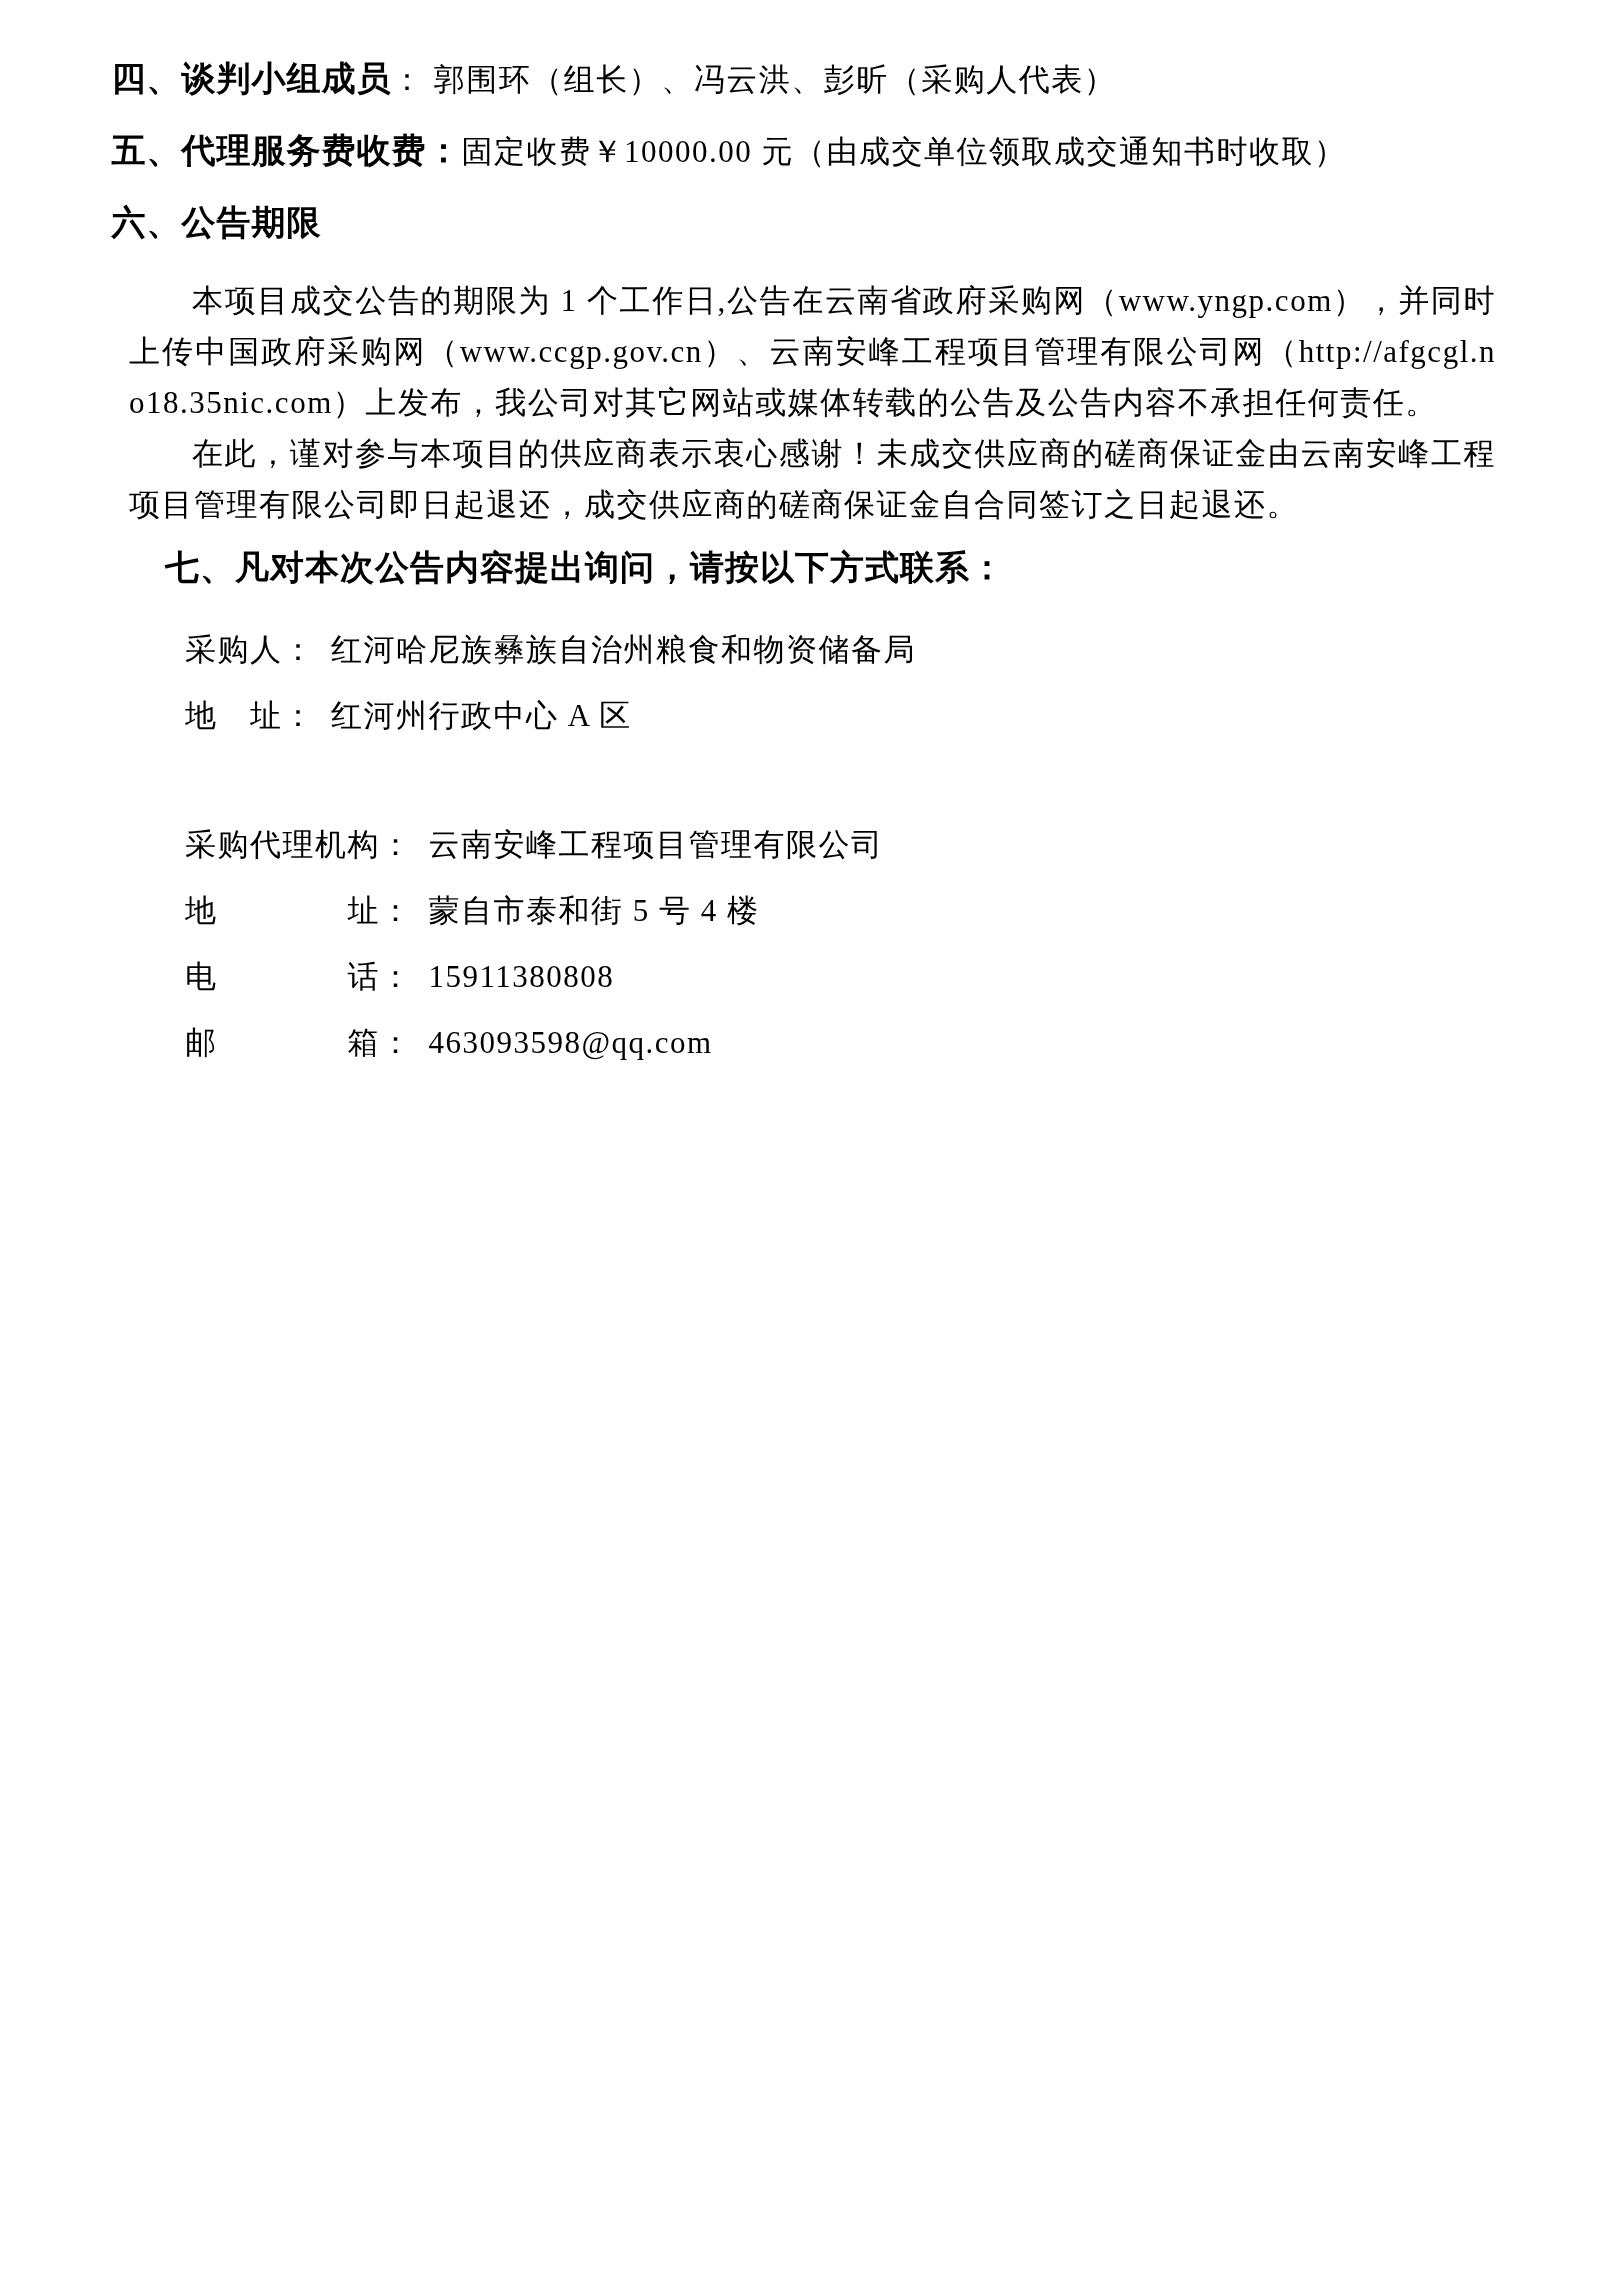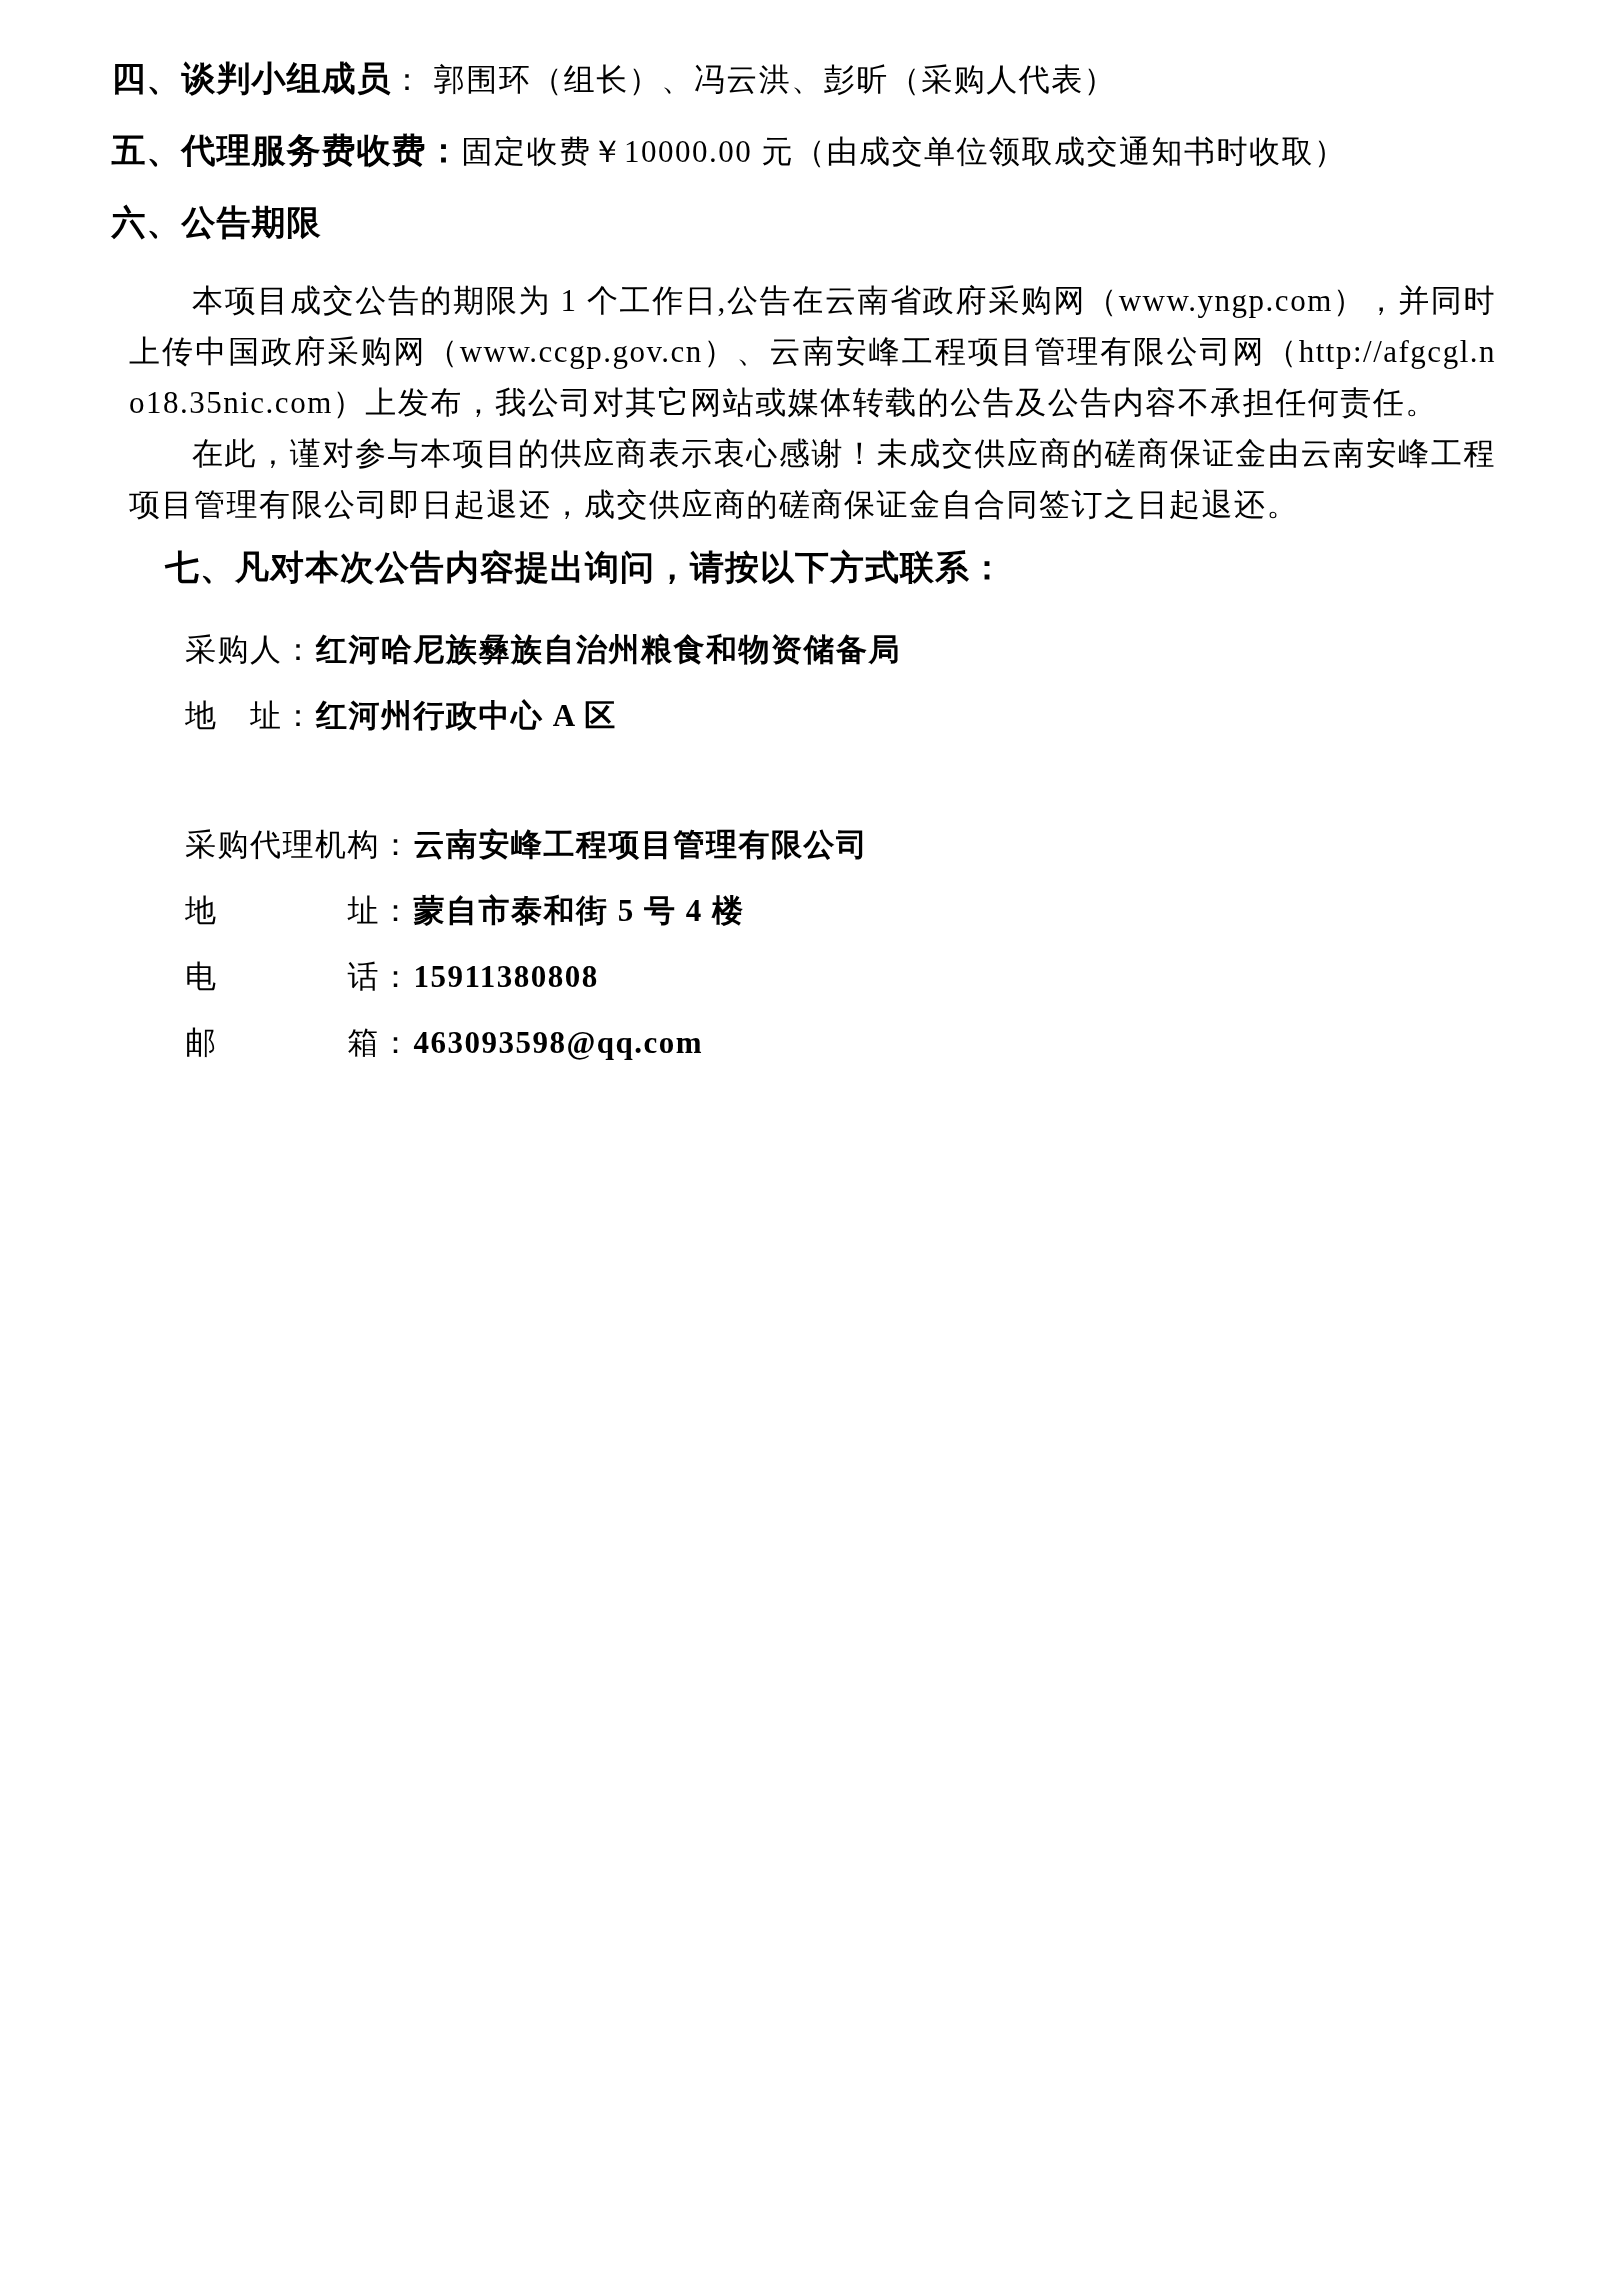--- a/index.html
+++ b/index.html
@@ -65,22 +65,21 @@
   }
   .crow {
     margin: 0;
     line-height: 66px;
     white-space: nowrap;
   }
   .clabel {
     display: inline-block;
   }
   .cvalue {
-    margin-left: 1px;
-    font-weight: bold;
+    margin-left: 16px;
   }
   .block-gap {
     height: 63px;
   }
 </style>
 </head>
 <body>
 
 <div class="page">
 

